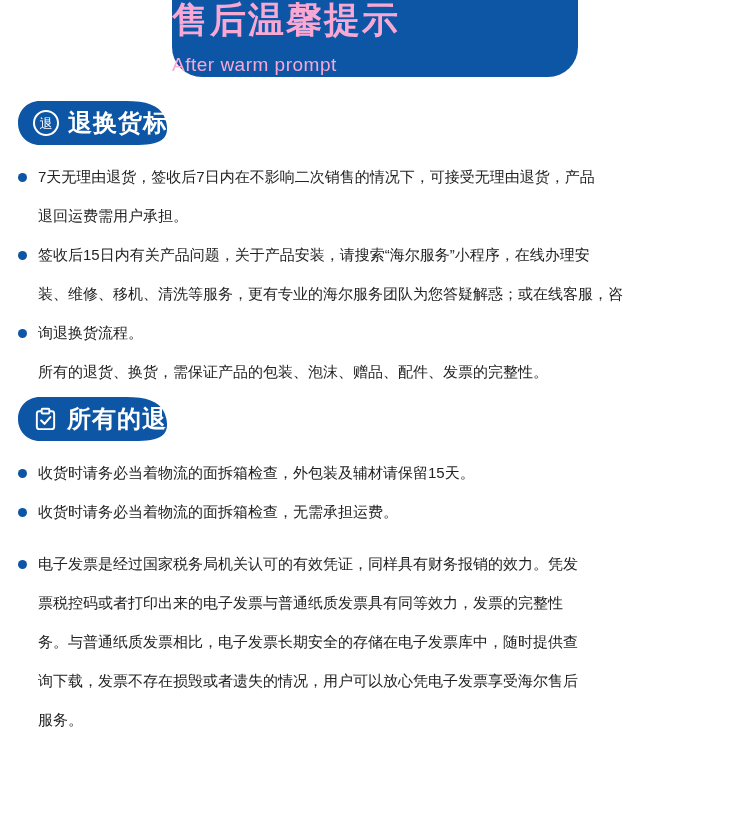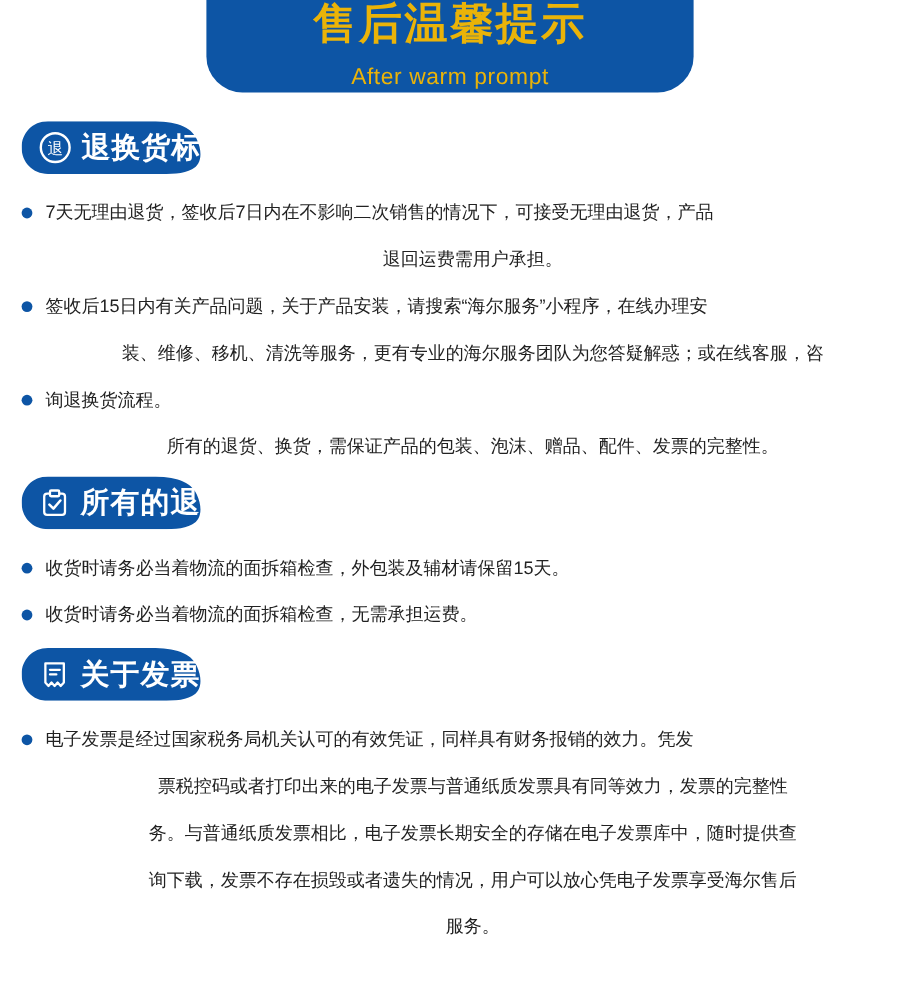--- a/index.html
+++ b/index.html
@@ -11,23 +11,23 @@
     overflow: hidden;
   }
   .page { width: 750px; height: 820px; position: relative; }
 
   
   .banner {
     width: 406px; height: 77px;
     margin: 0 auto;
     background: #0d55a5;
     border-radius: 0 0 30px 30px;
-    color: #eab308;
+    color: #f9a8d4;
     display: flex; flex-direction: column;
-    align-items: center; justify-content: center;
+    align-items: flex-start; justify-content: center;
   }
   .banner-title {
     font-size: 36px; font-weight: bold;
     letter-spacing: 2px; line-height: 1.05;
   }
   .banner-sub { font-size: 19px; margin-top: 16px; letter-spacing: 0.5px; }
 
   
   .section { padding-left: 18px; }
   .badge {
@@ -61,21 +61,21 @@
     height: 39px;
     font-size: 15px; color: #222222;
     white-space: nowrap;
   }
   .dot {
     flex: none;
     width: 9px; height: 9px; border-radius: 50%;
     background: #0d55a5;
     margin-right: 11px;
   }
-  .row.nob { padding-left: 20px; justify-content: center; }
+  .row.nob { padding-left: 20px; }
 </style>
 </head>
 <body>
 
 <div class="page">
 
   <div class="banner">
     <div class="banner-title">售后温馨提示</div>
     <div class="banner-sub">After warm prompt</div>
   </div>
@@ -135,33 +135,20 @@
           <span>收货时请务必当着物流的面拆箱检查，外包装及辅材请保留15天。</span>
         </div>
       <div class="row">
           <span class="dot"></span>
           <span>收货时请务必当着物流的面拆箱检查，无需承担运费。</span>
         </div>
     </div>
   </div>
 
   <div class="section s3">
-    <div class="badge">
-      <svg class="badge-bg" width="150" height="44" viewBox="0 0 150 44">
-        <path d="M22,0 H108 C128,0 141,4 146,15 C151,26 150,36 142,40 C135,44 124,44 112,44 H22 C9,44 0,34 0,22 C0,10 9,0 22,0 Z" fill="#0d55a5"></path>
-      </svg>
-      <span class="badge-icon">
-        <svg width="25" height="25" viewBox="0 0 26 26" fill="none">
-          <path d="M5,3 H21 V19.5 L18.3,22.5 L15.6,19.5 L13,22.5 L10.3,19.5 L7.7,22.5 L5,19.5 Z" stroke="#ffffff" stroke-width="2" stroke-linejoin="round"></path>
-          <path d="M9,8.5 H17.5" stroke="#ffffff" stroke-width="2" stroke-linecap="round"></path>
-          <path d="M9,12.5 H14.5" stroke="#ffffff" stroke-width="2" stroke-linecap="round"></path>
-        </svg>
-      </span>
-      <span class="badge-label">关于发票</span>
-    </div>
     <div class="rows">
       <div class="row">
           <span class="dot"></span>
           <span>电子发票是经过国家税务局机关认可的有效凭证，同样具有财务报销的效力。凭发</span>
         </div>
       <div class="row nob">
           <span>票税控码或者打印出来的电子发票与普通纸质发票具有同等效力，发票的完整性</span>
         </div>
       <div class="row nob">
           <span>务。与普通纸质发票相比，电子发票长期安全的存储在电子发票库中，随时提供查</span>

